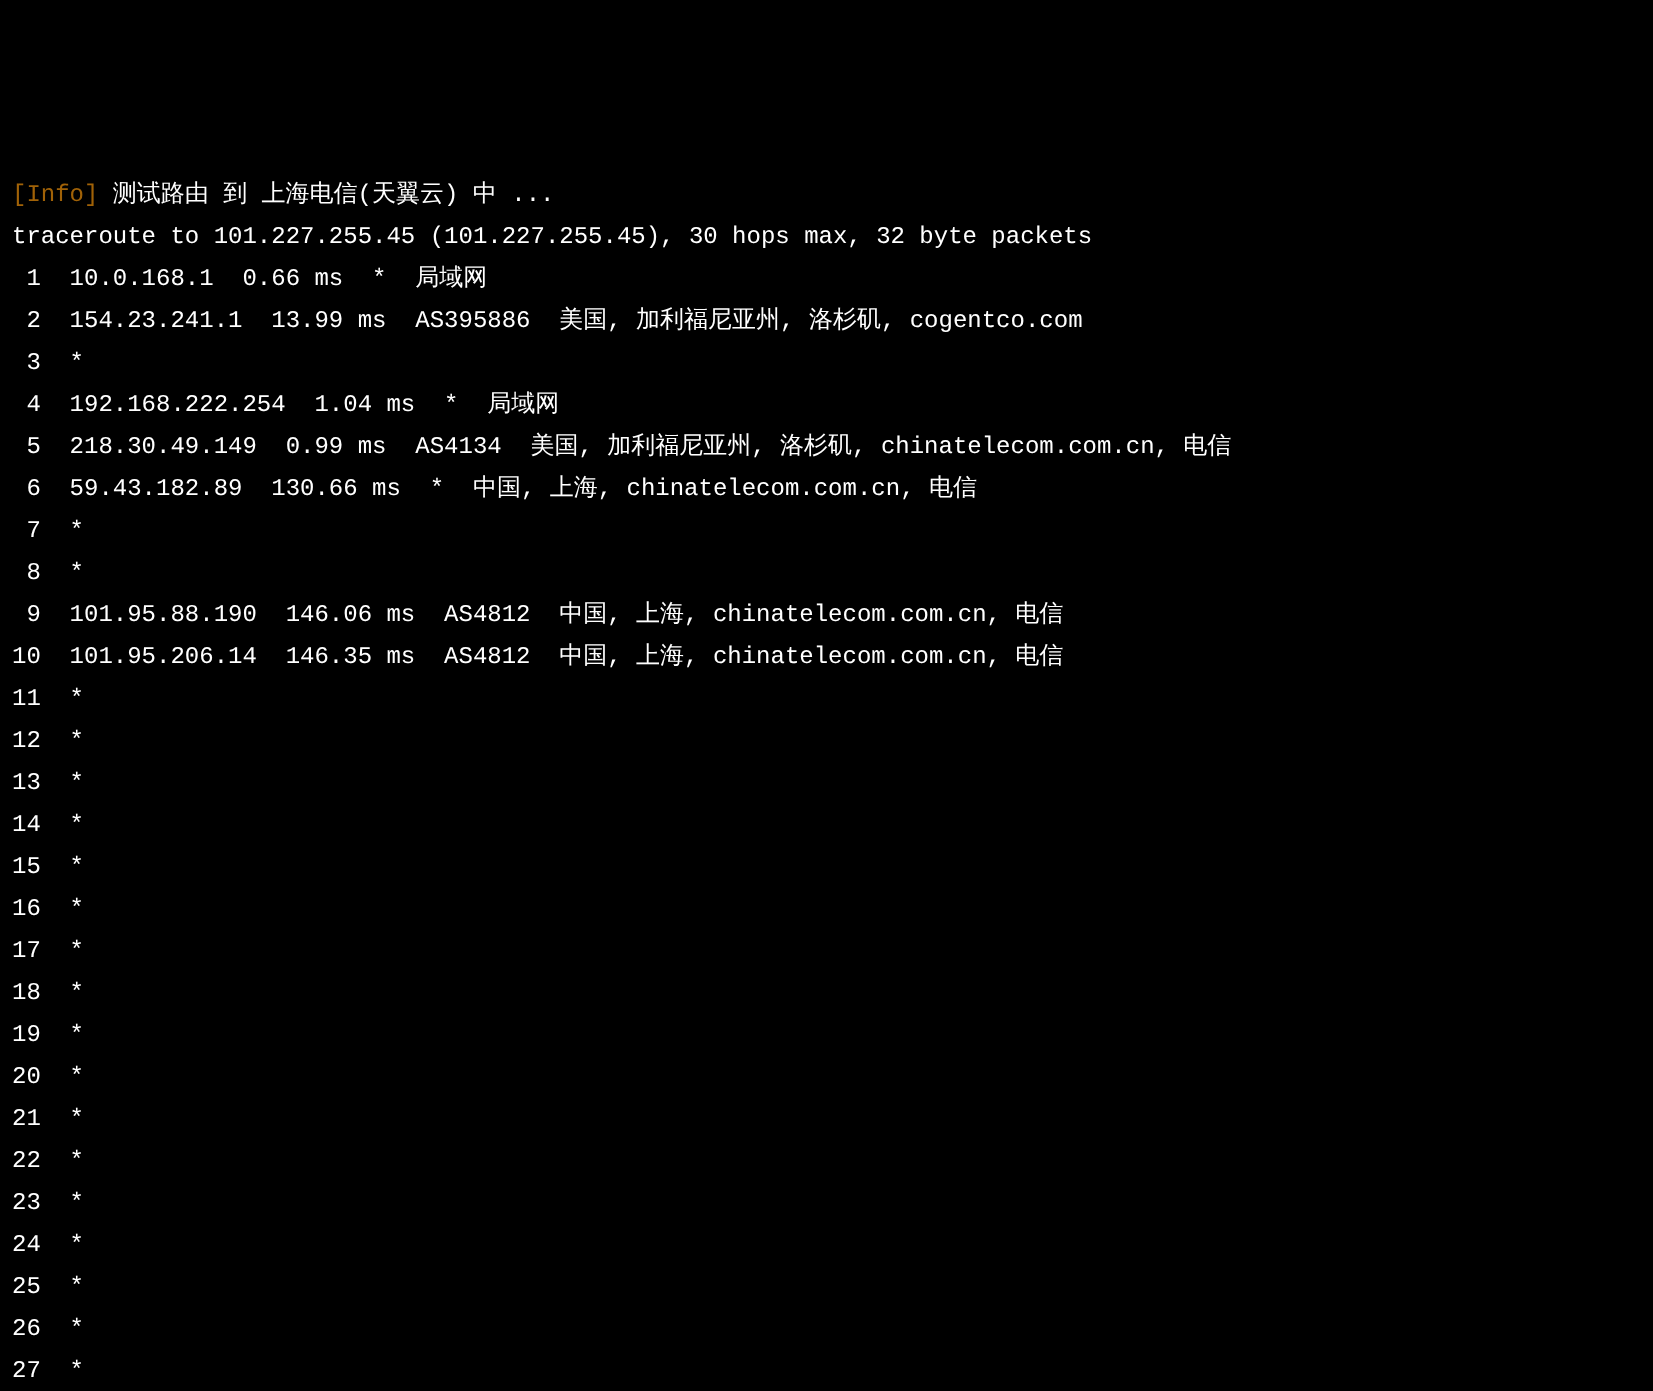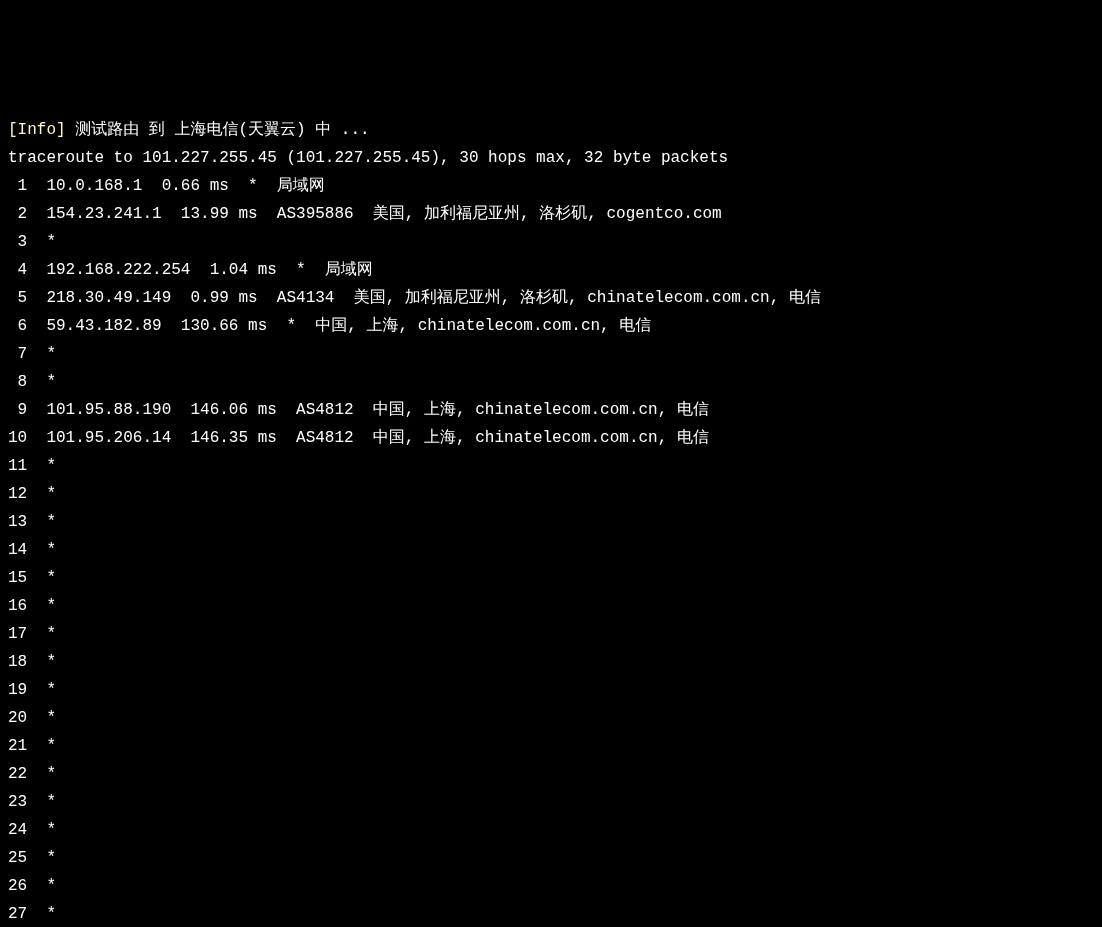--- a/index.html
+++ b/index.html
@@ -8,21 +8,21 @@
       font-family: "Consolas", "Courier New", monospace;
       font-size: 16px;
       line-height: 1.75;
       margin: 0;
       padding: 4px 8px;
       white-space: pre;
       width: 1102px;
       box-sizing: border-box;
     }
     .info-tag {
-      color: #fef9c3;
+      color: #a16207;
     }
     .line {
       display: block;
     }
     .hop-num {
       display: inline-block;
       width: 2ch;
       text-align: right;
     }
   </style>

